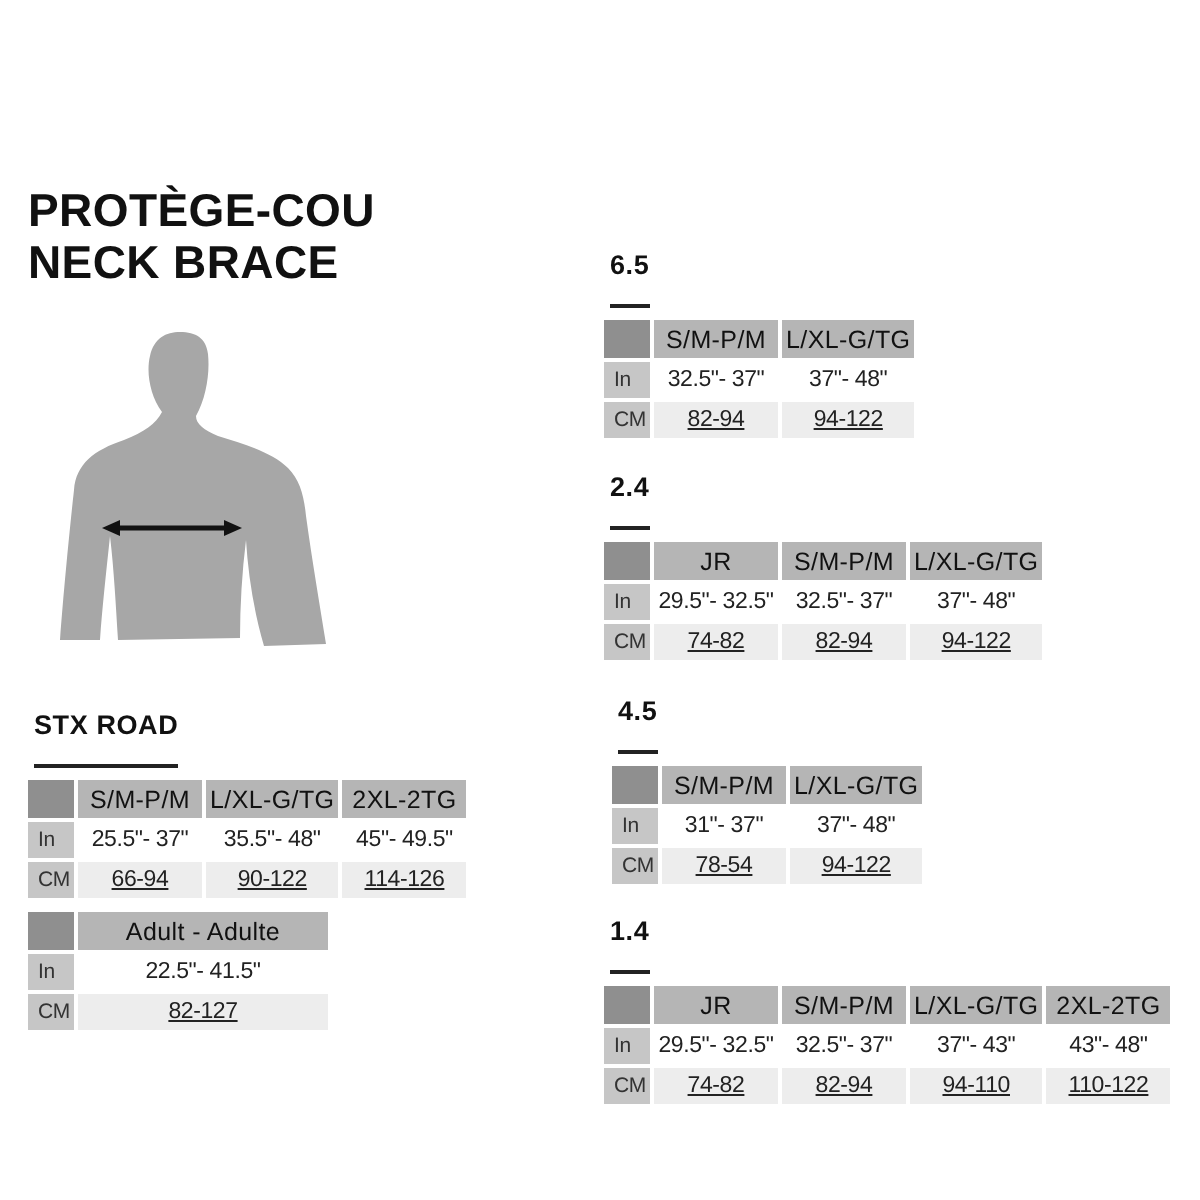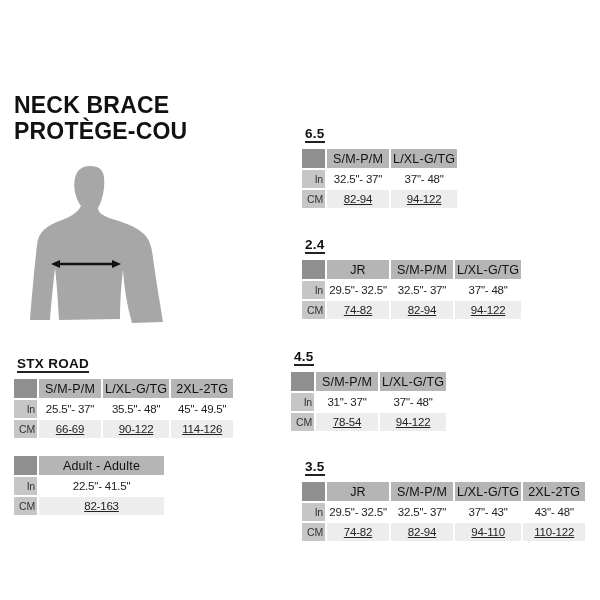--- a/index.html
+++ b/index.html
@@ -30,21 +30,21 @@
   .figure{
     position:absolute;left:25px;top:163px;width:170px;height:167px;
   }
   .tblock{position:absolute;}
   .tbl-label{
     display:inline-block;
     margin:0 0 4px 5px;
     font-size:13.5px;font-weight:bold;
     color:var(--text-dark);
     border-bottom:2px solid #222;
-    padding-bottom:0;
+    padding-bottom:12px;
     letter-spacing:0.3px;
     white-space:nowrap;
   }
   table.size-table{border-collapse:collapse;}
   table.size-table th, table.size-table td{
     border:2px solid var(--border);
     text-align:center;
     white-space:nowrap;
     padding:0 2px;
   }
@@ -63,39 +63,39 @@
   table.size-table td{
     font-size:11.5px;
     color:var(--text-data);
     height:20px;width:64px;
     letter-spacing:-0.2px;
   }
   table.size-table td.rowlab{
     background:var(--row-label);
     font-size:10.5px;
     color:#333;
-    text-align:right;
+    text-align:left;
     padding-left:5px;
     width:25px;
   }
   tr.row-in td.val{background:var(--row-in);}
   tr.row-cm td.val{background:var(--row-cm);text-decoration:underline;}
   .pos-t65{left:300px;top:124px;}
   .pos-t55{left:300px;top:235px;}
-  .pos-t45{left:289px;top:347px;}
+  .pos-t45{left:304px;top:347px;}
   .pos-t35{left:300px;top:457px;}
   .pos-stxroad{left:12px;top:354px;}
   .pos-stxroadrr{left:12px;top:454px;}
 </style>
 </head>
 <body>
 
 <div class="page-title">
+  <div>PROTÈGE-COU</div>
   <div>NECK BRACE</div>
-  <div>PROTÈGE-COU</div>
 </div>
 
 <div class="figure">
   <svg width="170" height="167" viewBox="0 0 170 167">
     <path style="fill:var(--silhouette)" d="M 5 157
          C 7 130, 10 100, 12 82
          C 13 69, 22 62, 37 57
          C 47 53, 53 49, 56 43
          C 50 35, 48 23, 50 15
          C 52 6, 58 3, 65 3
@@ -173,21 +173,21 @@
           <td class="val">31"- 37"</td>
           <td class="val">37"- 48"</td>
         </tr>
         <tr class="row-cm">
           <td class="rowlab">CM</td>
           <td class="val">78-54</td>
           <td class="val">94-122</td>
         </tr>
       </tbody>
     </table></div>
-<div class="tblock pos-t35"><div class="tbl-label">3.5</div><table class="size-table">
+<div class="tblock pos-t35"><div class="tbl-label">1.4</div><table class="size-table">
       <tbody>
         <tr class="row-hdr">
           <th class="corner"></th>
           <th class="col">JR</th>
           <th class="col">S/M-P/M</th>
           <th class="col">L/XL-G/TG</th>
           <th class="col">2XL-2TG</th>
         </tr>
         <tr class="row-in">
           <td class="rowlab">In</td>
@@ -214,34 +214,34 @@
           <th class="col">2XL-2TG</th>
         </tr>
         <tr class="row-in">
           <td class="rowlab">In</td>
           <td class="val">25.5"- 37"</td>
           <td class="val">35.5"- 48"</td>
           <td class="val">45"- 49.5"</td>
         </tr>
         <tr class="row-cm">
           <td class="rowlab">CM</td>
-          <td class="val">66-69</td>
+          <td class="val">66-94</td>
           <td class="val">90-122</td>
           <td class="val">114-126</td>
         </tr>
       </tbody>
     </table></div>
 <div class="tblock pos-stxroadrr"><table class="size-table">
       <tbody>
         <tr class="row-hdr">
           <th class="corner"></th>
           <th class="col wide">Adult - Adulte</th>
         </tr>
         <tr class="row-in">
           <td class="rowlab">In</td>
           <td class="val wide">22.5"- 41.5"</td>
         </tr>
         <tr class="row-cm">
           <td class="rowlab">CM</td>
-          <td class="val wide">82-163</td>
+          <td class="val wide">82-127</td>
         </tr>
       </tbody>
     </table></div>
 
 </body></html>

